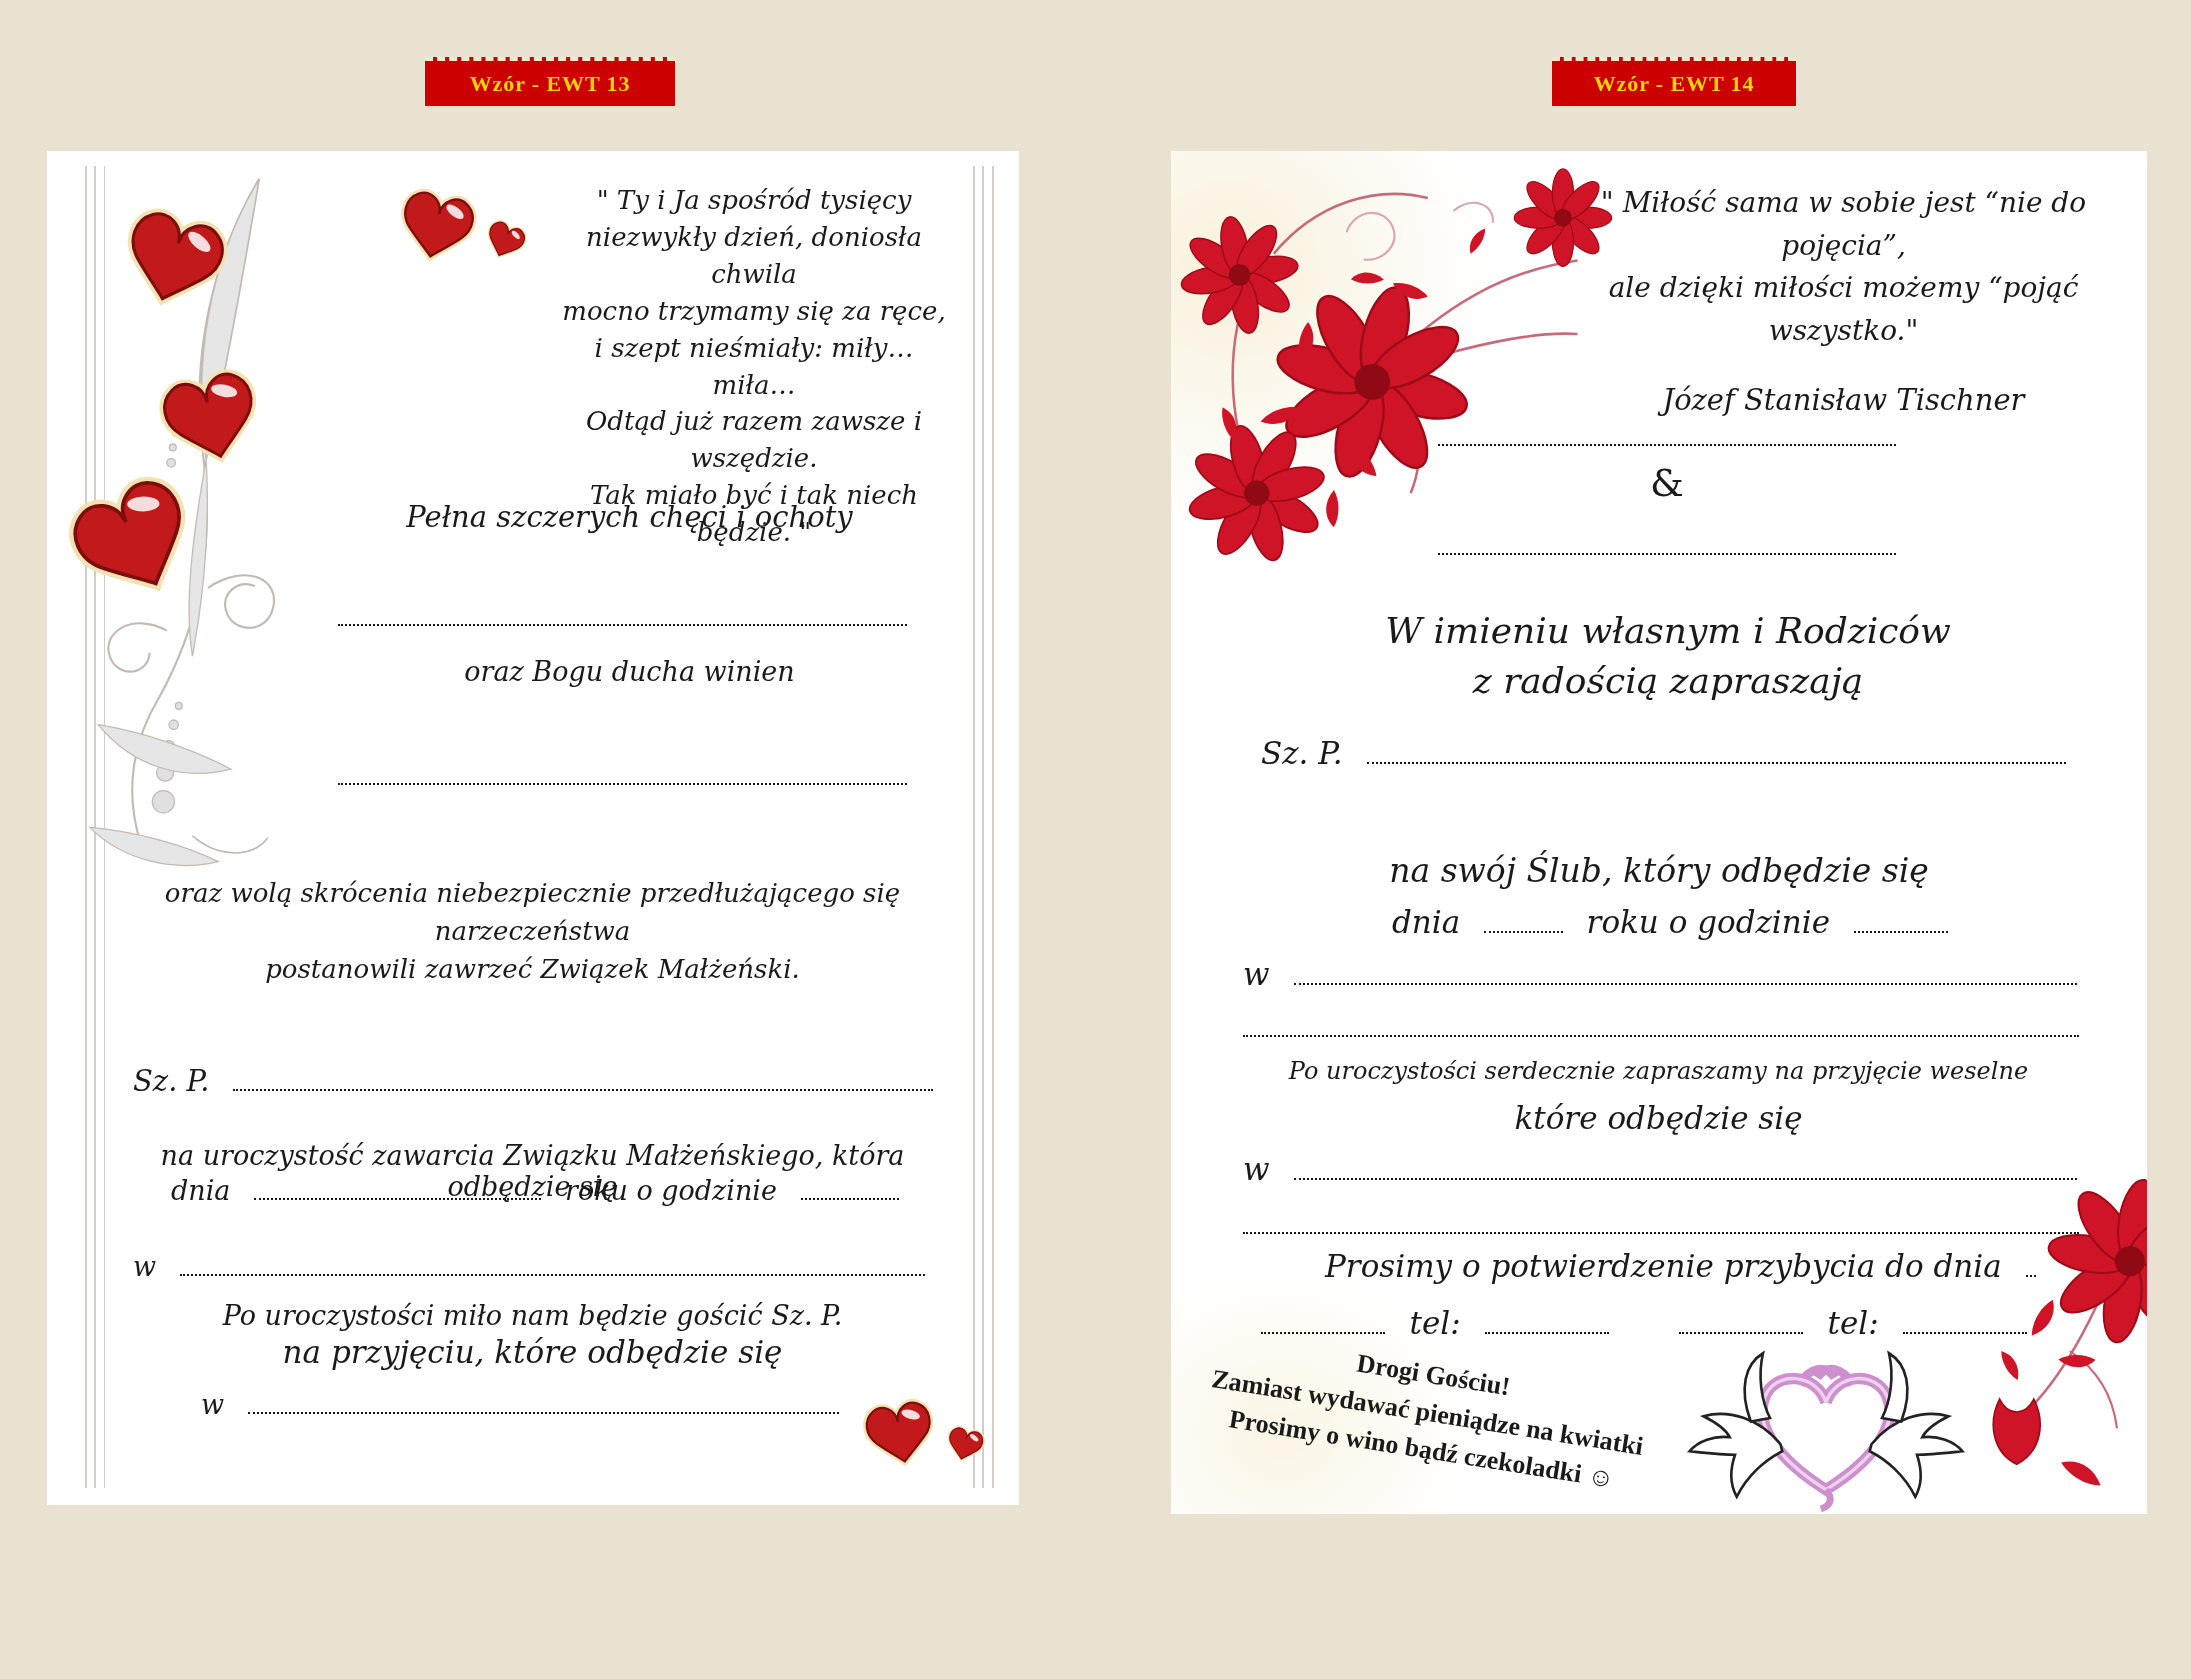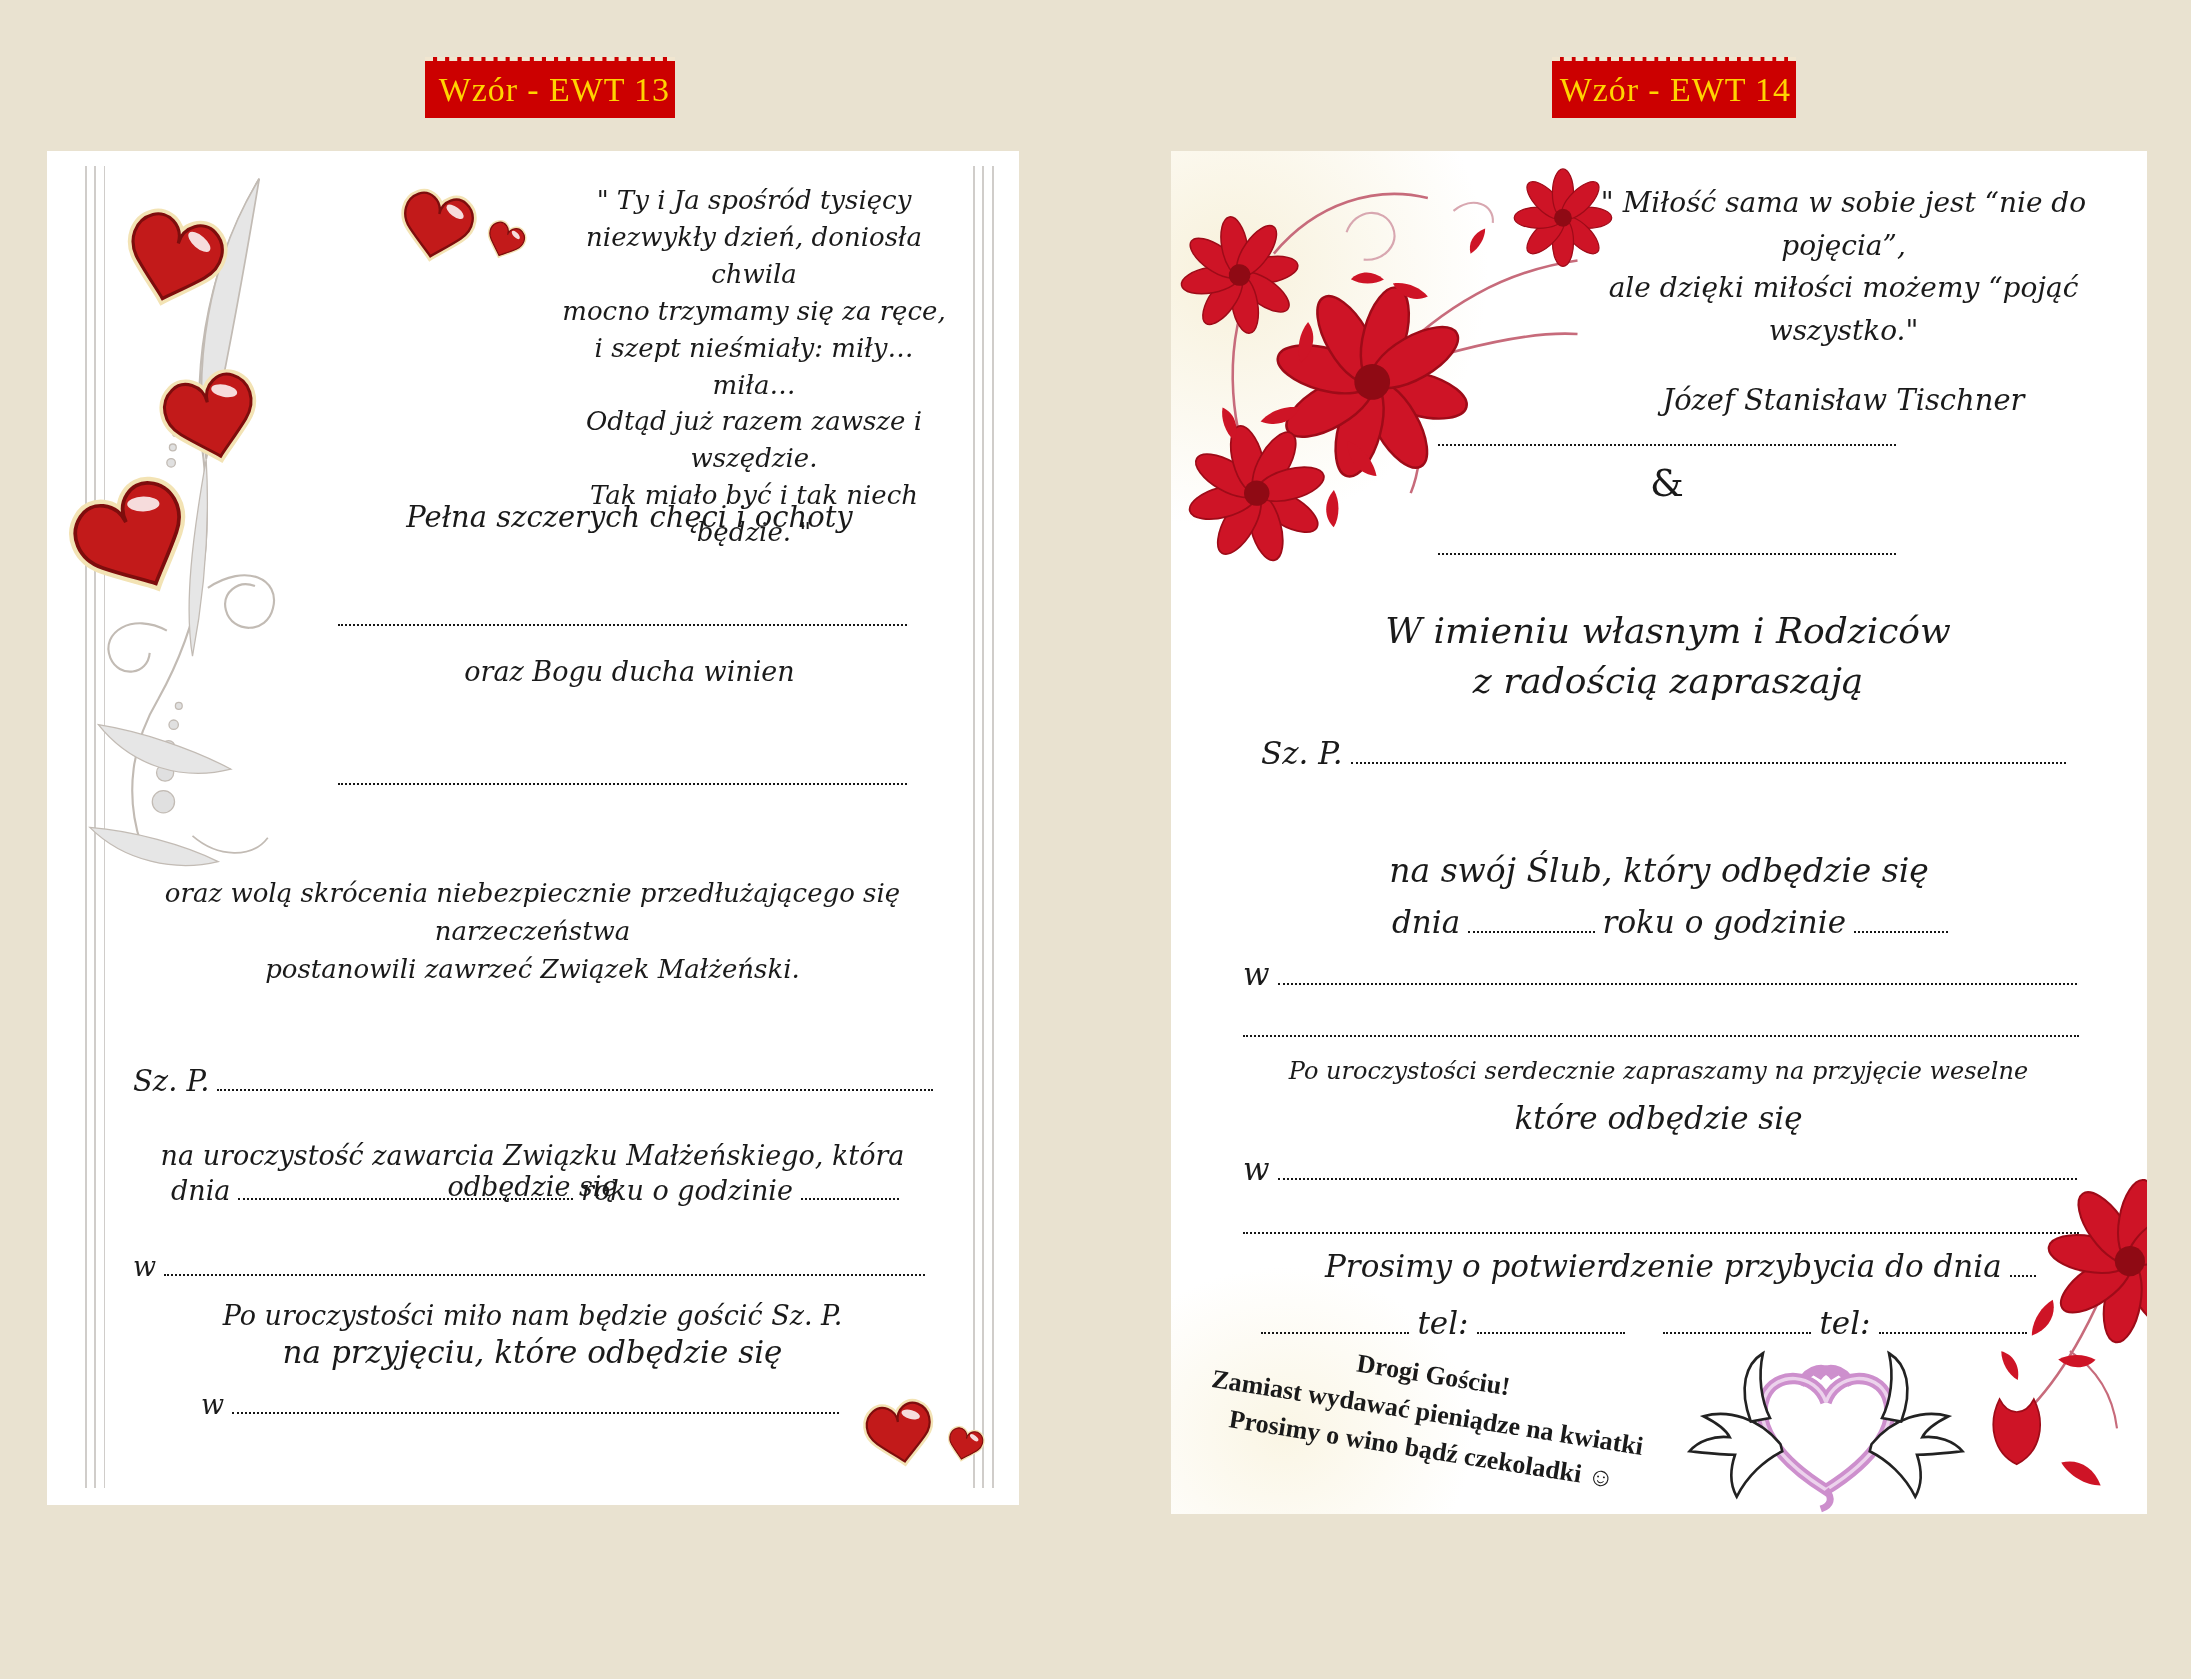--- a/index.html
+++ b/index.html
@@ -5,33 +5,33 @@
   :root{
     --bg:#e9e2d0; --card:#ffffff; --badge_bg:#cc0000; --badge_text:#ffd400;
     --badge_dash:#f1e6d0; --ink:#1a1a1a; --gray_deco:#e6e6e6; --gray_stroke:#c2bbb4;
     --heart_red:#c21a1a; --heart_edge:#7e0d0d; --heart_halo:#f3e3b4;
     --floral_red:#ce1426; --floral_stem:#c76b7b; --ribbon_pink:#cd8fcd; --vline:#d0cdca;
   }
   *{margin:0;padding:0;box-sizing:border-box;}
   html,body{width:2192px;height:1680px;}
   body{position:relative;background:var(--bg);font-family:"DejaVu Serif",serif;color:var(--ink);overflow:hidden;}
   .badge{position:absolute;top:57px;background:var(--badge_bg);color:var(--badge_text);
-    font-family:"Liberation Serif",serif;font-size:34px;font-weight:400;text-align:right;
+    font-family:"Liberation Serif",serif;font-size:22px;font-weight:700;text-align:center;
     padding:10.3px 5.1px 8.6px 5.1px;border-top:4.3px dashed var(--badge_dash);letter-spacing:0.9px;}
   #badge-left{left:425px;width:250px;}
   #badge-right{left:1552px;width:244px;}
   .card{position:absolute;background:var(--card);overflow:hidden;}
   #card-left{left:47px;top:151px;width:972px;height:1354px;}
   #card-right{left:1171px;top:151px;width:976px;height:1363px;}
   .abs{position:absolute;}
   .vlines{position:absolute;top:15.4px;bottom:17px;width:22px;
     background:repeating-linear-gradient(90deg,var(--vline) 0 1.7px,transparent 1.7px 9.4px);}
   .script{font-family:"DejaVu Serif",serif;font-style:italic;}
   .center{text-align:center;}
-  .row{position:absolute;display:flex;align-items:baseline;gap:8px;justify-content:flex-end;}
+  .row{position:absolute;display:flex;align-items:baseline;gap:24px;}
   .ldr{border-bottom:2.6px dotted #161616;}
   .grow{flex:1 1 auto;}
   .ldr-abs{position:absolute;height:0;border-bottom:2.6px dotted #161616;}
   .q-left{font-size:26px;line-height:1.42;}
   .q-right{font-size:28px;line-height:1.52;}
   .para-left{font-size:26px;line-height:1.47;}
   .note{font-family:"Liberation Serif",serif;font-weight:700;font-size:26px;line-height:1.45;
     transform:rotate(9deg);transform-origin:50% 50%;}
   svg{display:block;overflow:visible;}
 </style>

